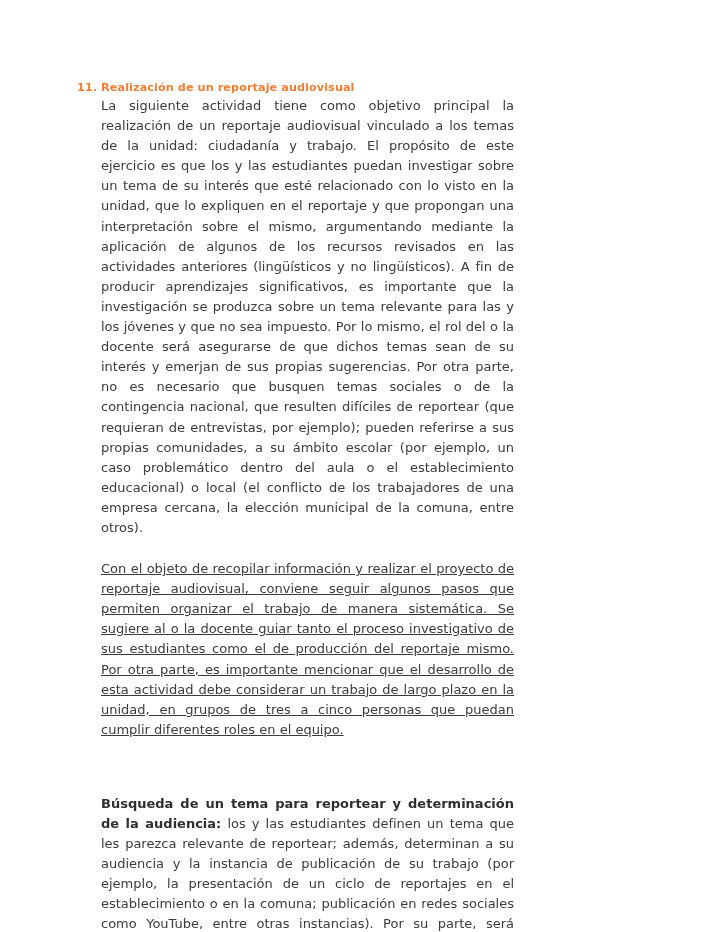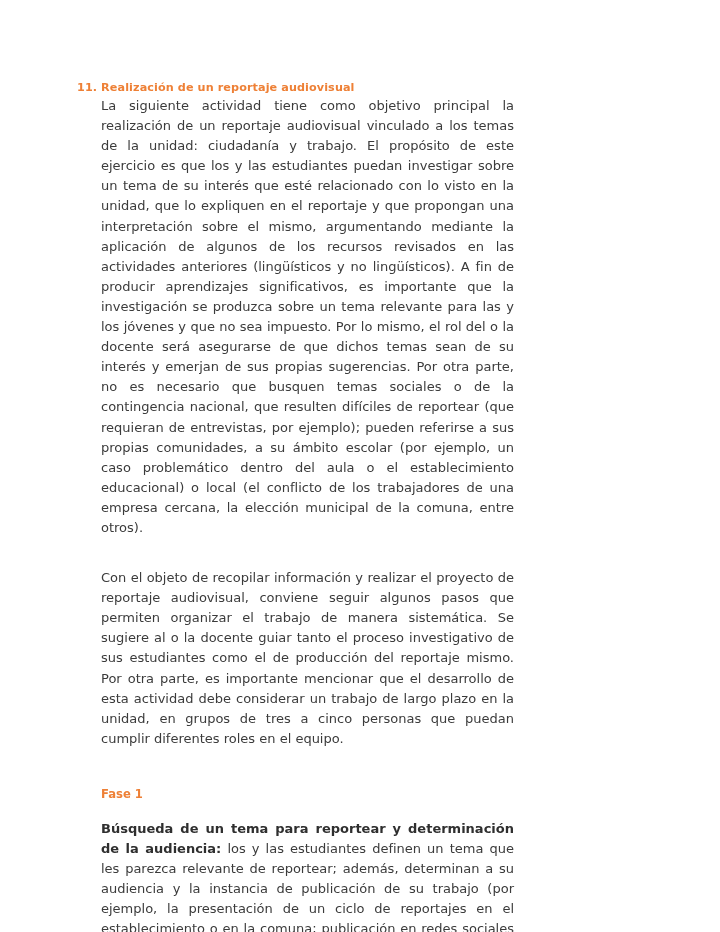--- a/index.html
+++ b/index.html
@@ -53,21 +53,22 @@
     line-height: 20.1px;
     text-align: justify;
     text-justify: inter-word;
     margin: 0;
     padding: 0;
     -webkit-hyphens: none;
     hyphens: none;
   }
 
   p.para + p.para {
-    margin-top: 30px;
+    margin-top: 21px;
+    text-decoration: underline;
   }
 
   .first-para {
     margin-top: 22px;
   }
 
   
   .phase-heading {
     color: #ee8036;
     font-size: 11.6px;
@@ -95,21 +96,20 @@
     <h2 class="section-heading">11. Realización de un reportaje audiovisual</h2>
 
     <div class="body-block">
 
       <p class="para first-para">La siguiente actividad tiene como objetivo principal la realización de un reportaje audiovisual vinculado a los temas de la unidad: ciudadanía y trabajo. El propósito de este ejercicio es que los y las estudiantes puedan investigar sobre un tema de su interés que esté relacionado con lo visto en la unidad, que lo expliquen en el reportaje y que propongan una interpretación sobre el mismo, argumentando mediante la aplicación de algunos de los recursos revisados en las actividades anteriores (lingüísticos y no lingüísticos). A fin de producir aprendizajes significativos, es importante que la investigación se produzca sobre un tema relevante para las y los jóvenes y que no sea impuesto. Por lo mismo, el rol del o la docente será asegurarse de que dichos temas sean de su interés y emerjan de sus propias sugerencias. Por otra parte, no es necesario que busquen temas sociales o de la contingencia nacional, que resulten difíciles de reportear (que requieran de entrevistas, por ejemplo); pueden referirse a sus propias comunidades, a su ámbito escolar (por ejemplo, un caso problemático dentro del aula o el establecimiento educacional) o local (el conflicto de los trabajadores de una empresa cercana, la elección municipal de la comuna, entre otros).</p>
 
       <p class="para">Con el objeto de recopilar información y realizar el proyecto de reportaje audiovisual, conviene seguir algunos pasos que permiten organizar el trabajo de manera sistemática. Se sugiere al o la docente guiar tanto el proceso investigativo de sus estudiantes como el de producción del reportaje mismo. Por otra parte, es importante mencionar que el desarrollo de esta actividad debe considerar un trabajo de largo plazo en la unidad, en grupos de tres a cinco personas que puedan cumplir diferentes roles en el equipo.</p>
 
       <div class="phase-spacer-top"></div>
 
-      <h3 class="phase-heading">Fase 1</h3>
 
       <div class="phase-spacer-bottom"></div>
 
       <p class="para"><span class="lead-in">Búsqueda de un tema para reportear y determinación de la audiencia:</span><span> los y las estudiantes definen un tema que les parezca relevante de reportear; además, determinan a su audiencia y la instancia de publicación de su trabajo (por ejemplo, la presentación de un ciclo de reportajes en el establecimiento o en la comuna; publicación en redes sociales como YouTube, entre otras instancias). Por su parte, será importante que frente al tema que decidan investigar, se planteen ciertas interrogantes desde la perspectiva de la audiencia, que les ayuden a visualizar si se justifica el medio a través del cual se publicará: ¿Me interesaría ver en TV un reportaje sobre este tema?, ¿asistiría a un ciclo de reportajes sobre este tema?, ¿buscaría un reportaje sobre este tema en YouTube?</span></p>
 
     </div>
   </div>
 </div>
 
 </body></html>

